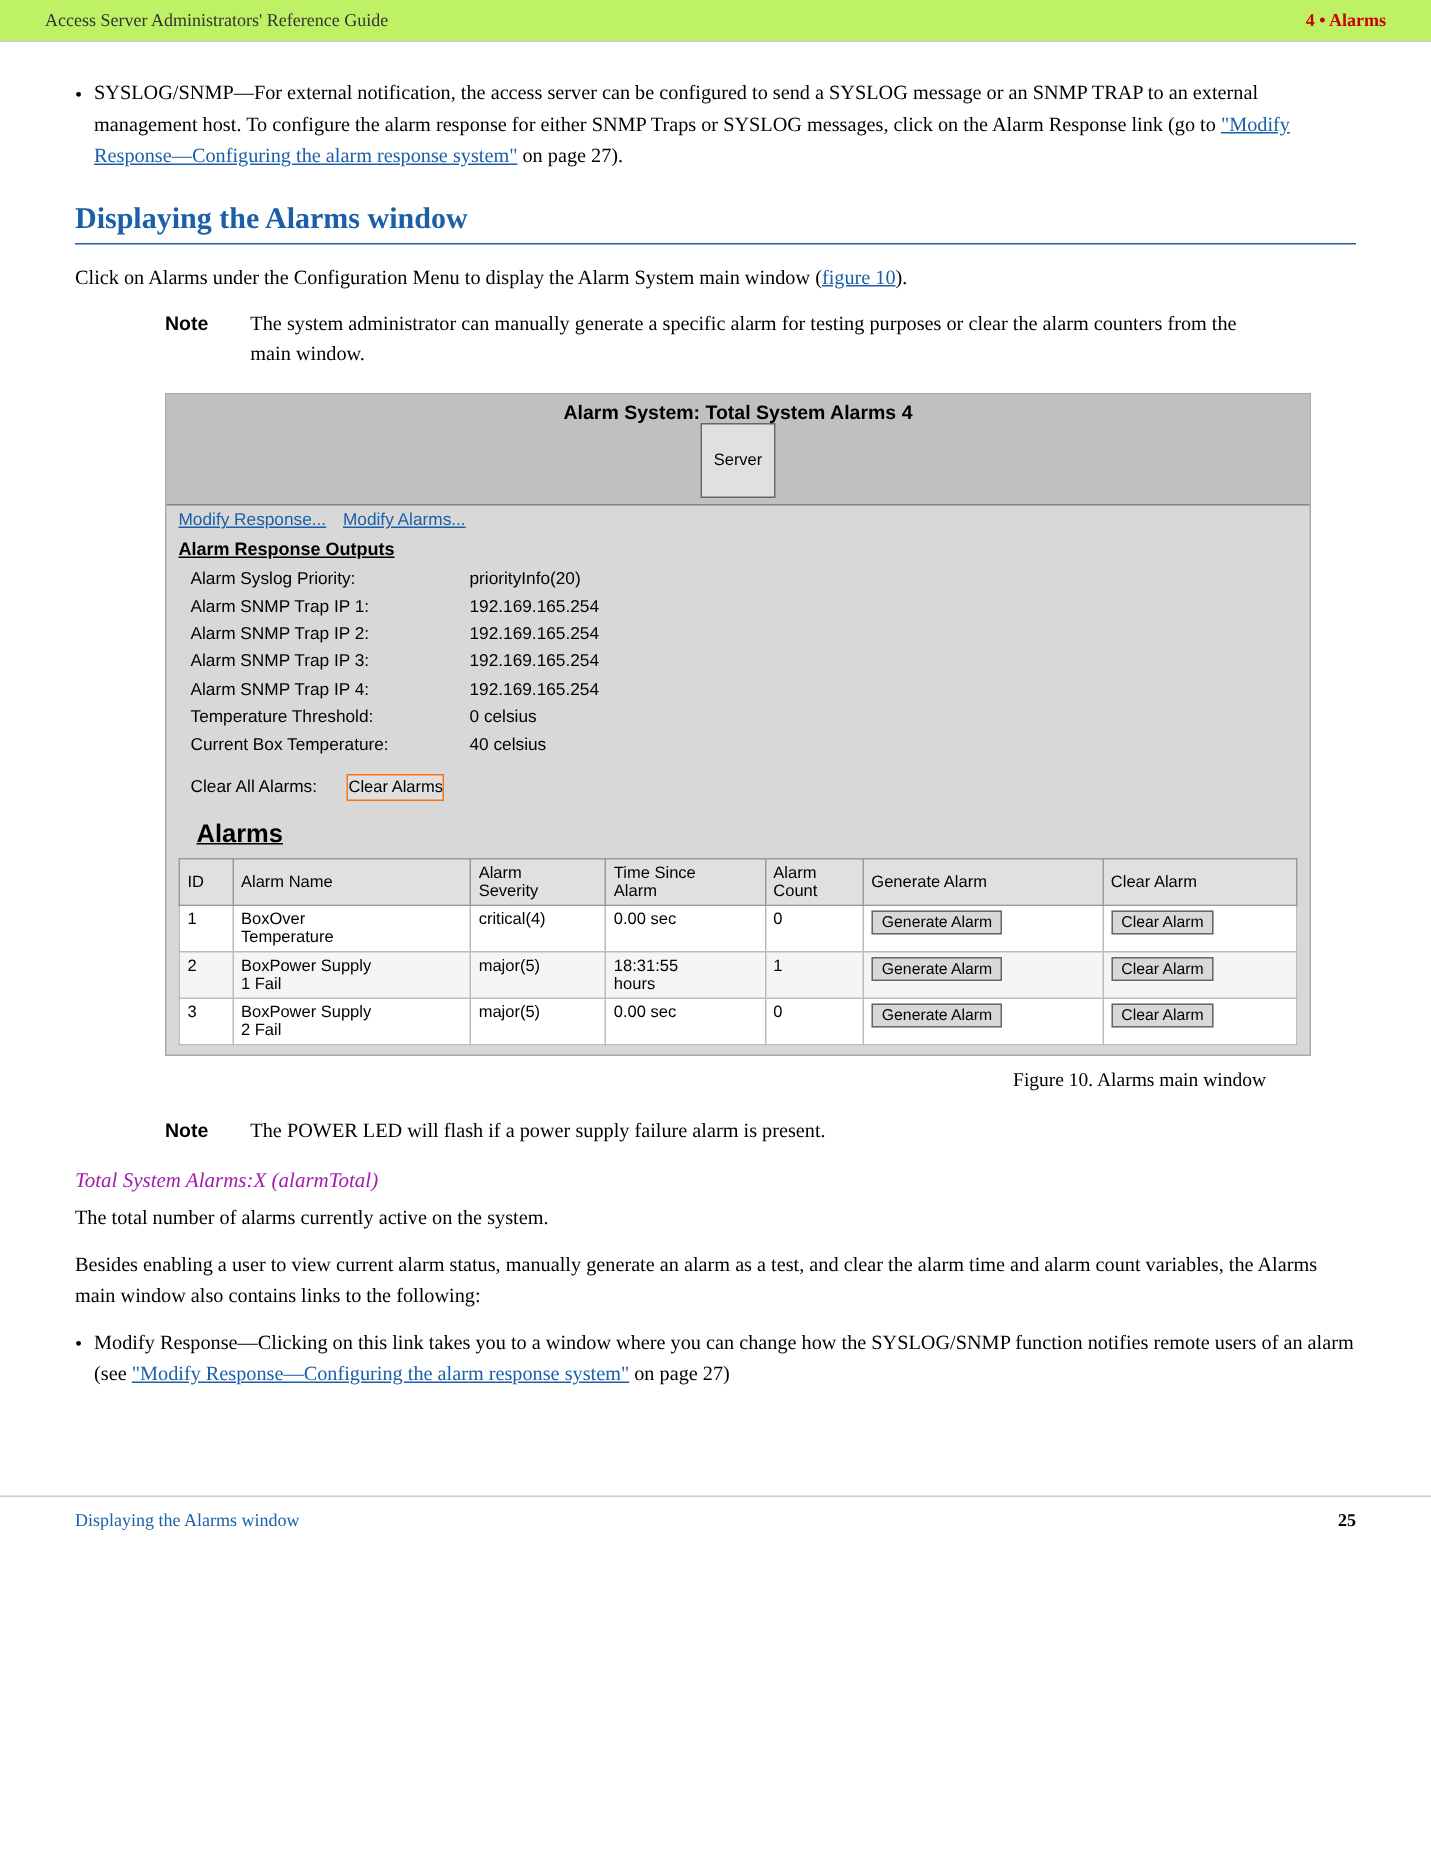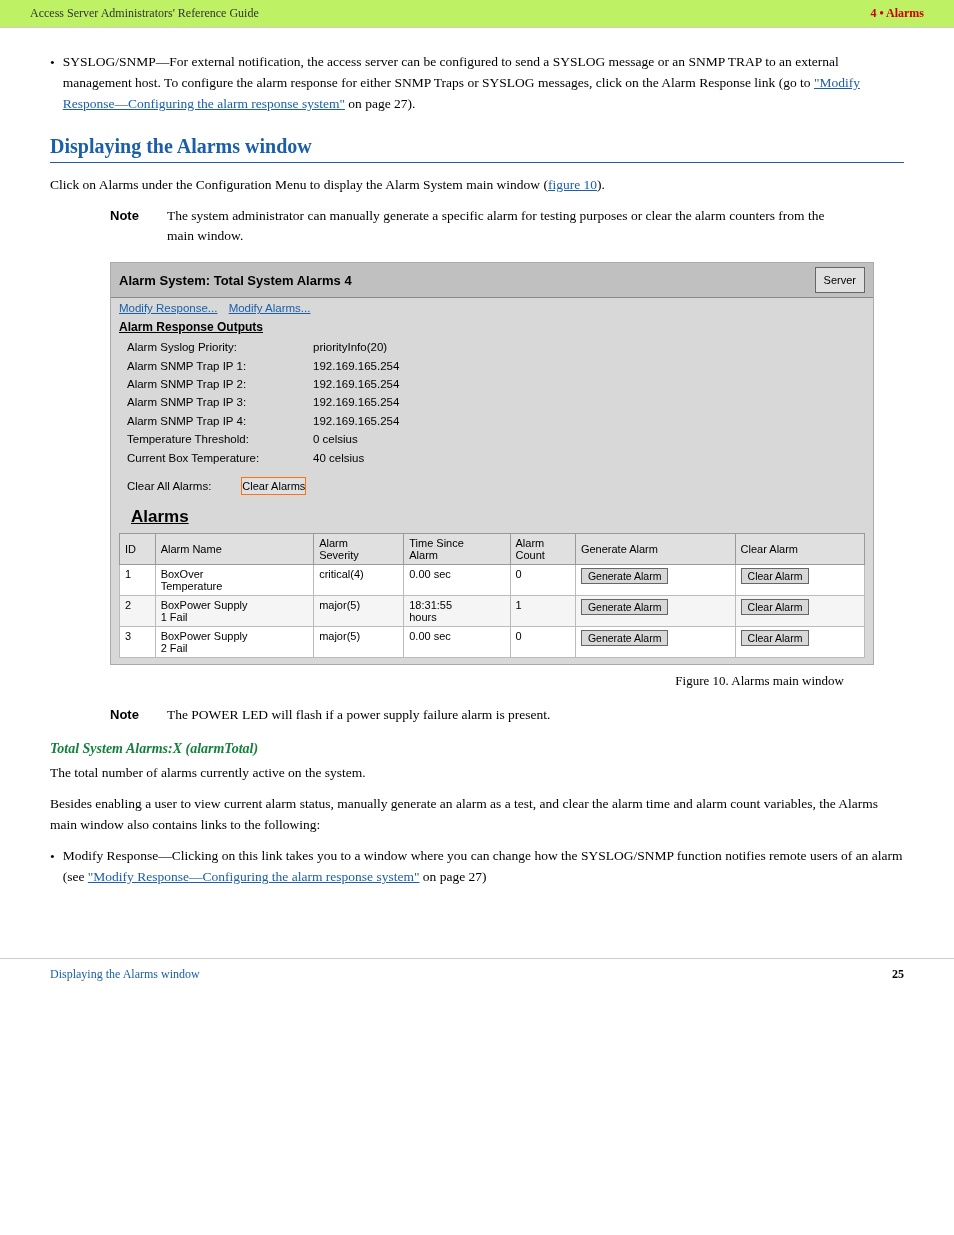--- a/index.html
+++ b/index.html
@@ -82,29 +82,30 @@
       font-size: 12px;
     }
 
     .ss-title-bar {
       display: flex;
       justify-content: space-between;
       align-items: center;
       background: #c0c0c0;
       border-bottom: 1px solid #888;
       padding: 4px 8px;
+      flex-direction: column;
     }
     .ss-title-text {
       font-weight: bold;
       font-size: 13px;
     }
     .ss-server-btn {
       border: 1px solid #666;
       background: #e0e0e0;
-      padding: 6px 8px;
+      padding: 18px 8px;
       font-size: 11px;
       cursor: pointer;
     }
 
     .ss-links {
       padding: 4px 8px 2px 8px;
       font-size: 11.5px;
     }
     .ss-links a { color: #1a5fa8; text-decoration: underline; cursor: pointer; margin-right: 8px; }
 
@@ -123,21 +124,20 @@
     .ss-info-row {
       display: flex;
       gap: 6px;
     }
     .ss-info-label { width: 180px; flex-shrink: 0; }
     .ss-info-value { }
 
     .ss-clear-row {
       display: flex;
       align-items: center;
-      gap: 10px;
       padding: 4px 16px 6px 16px;
       font-size: 11.5px;
     }
     .ss-clear-btn {
       border: 1px solid #f97316;
       background: #e0e0e0;
       padding: 2px 0;
       font-size: 11px;
       cursor: pointer;
       margin-left: 20px;
@@ -184,23 +184,23 @@
     .figure-caption {
       text-align: right;
       font-size: 13px;
       margin: 6px 60px 16px 60px;
       font-style: normal;
     }
 
     
     .subsection-heading {
       font-size: 14px;
-      font-weight: bold;
+      font-weight: normal;
       font-style: italic;
-      color: #15803d;
+      color: #a21caf;
       margin-bottom: 6px;
       margin-top: 14px;
     }
 
     
     .page-footer {
       display: flex;
       justify-content: space-between;
       align-items: center;
       padding: 8px 50px;

